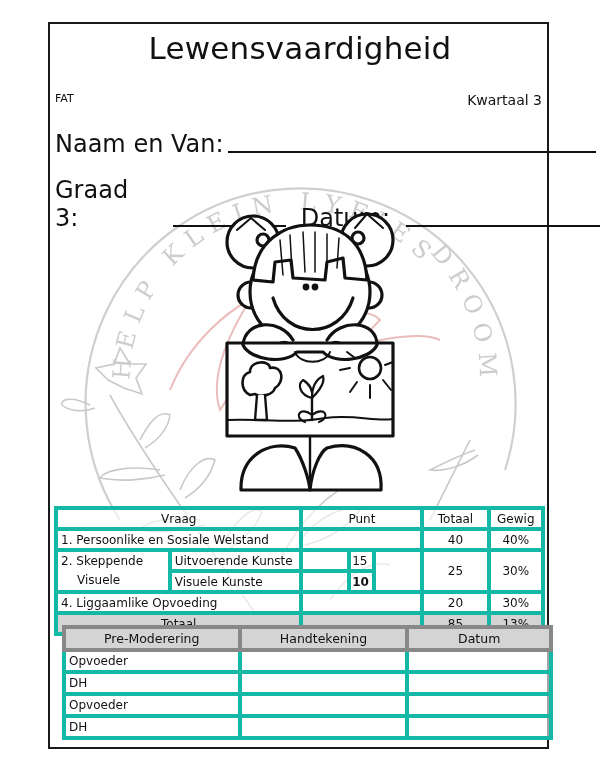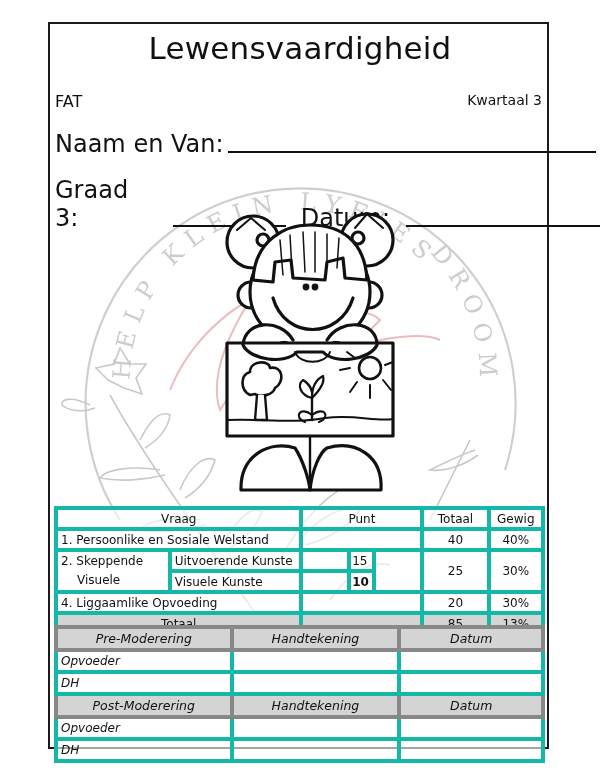--- a/index.html
+++ b/index.html
@@ -2,34 +2,34 @@
 <html><head>
 <meta charset="utf-8">
 <style>
   html, body { margin: 0; padding: 0; background: #ffffff; }
   body { width: 600px; height: 776px; position: relative; overflow: hidden;
          font-family: "DejaVu Sans", sans-serif; color: #111; }
   .page-frame { position: absolute; left: 48px; top: 22px; width: 501px; height: 727px;
                 border: 2px solid #1a1a1a; box-sizing: border-box; }
   .title { position: absolute; left: 0; right: 0; top: 30px; text-align: center;
            font-size: 31px; letter-spacing: 0.2px; }
-  .subject-code { position: absolute; left: 55px; top: 92px; font-size: 16px; }
+  .subject-code { position: absolute; left: 55px; top: 92px; font-size: 11px; }
   .term { position: absolute; right: 58px; top: 92px; font-size: 14px; }
   .field-row { position: absolute; left: 55px; font-size: 24px; display: flex; align-items: flex-end; }
   .line { border-bottom: 2.5px solid #111; height: 0; margin-bottom: 5px; margin-left: 4px; }
   .watermark { position: absolute; left: 0; top: 0; width: 600px; height: 776px; pointer-events: none; }
   .illustration { position: absolute; left: 215px; top: 200px; width: 190px; height: 300px; }
 
   table { border-collapse: collapse; position: absolute; font-size: 12px; }
   td, th { border: 4px solid #14b8a6; padding: 0 3px; font-weight: normal; height: 17px; line-height: 16px; }
   .marks-table { left: 54px; top: 506px; width: 491px; }
   .marks-table td { background: rgba(255,255,255,0.6); }
   .marks-table .center { text-align: center; }
   .marks-table .total-row td { background: #d4d4d4; }
-  .mod-table { left: 54px; top: 625px; width: 491px; font-style: italic; }
+  .mod-table { left: 62px; top: 625px; width: 491px; }
   .mod-table .hdr td { background: #d4d4d4; text-align: center; font-size: 12.5px; height: 19px; }
   .mod-table td { height: 18px; background: rgba(255,255,255,0.6); }
   .mod-table .hdr td { border-color: #888; }
 </style>
 </head>
 <body>
 
 <svg class="watermark" viewBox="0 0 600 776">
   <defs>
     <path id="ringPath" d="M 130 380 A 170 170 0 0 1 470 380"></path>
@@ -207,25 +207,20 @@
   <tr>
     <td>Opvoeder</td>
     <td></td>
     <td></td>
   </tr>
   <tr>
     <td>DH</td>
     <td></td>
     <td></td>
   </tr>
-  <tr class="hdr">
-    <td>Post-Moderering</td>
-    <td>Handtekening</td>
-    <td>Datum</td>
-  </tr>
   <tr>
     <td>Opvoeder</td>
     <td></td>
     <td></td>
   </tr>
   <tr>
     <td>DH</td>
     <td></td>
     <td></td>
   </tr>

